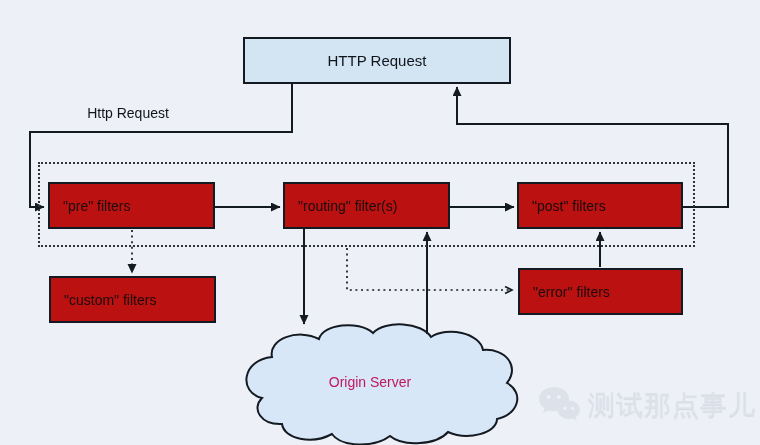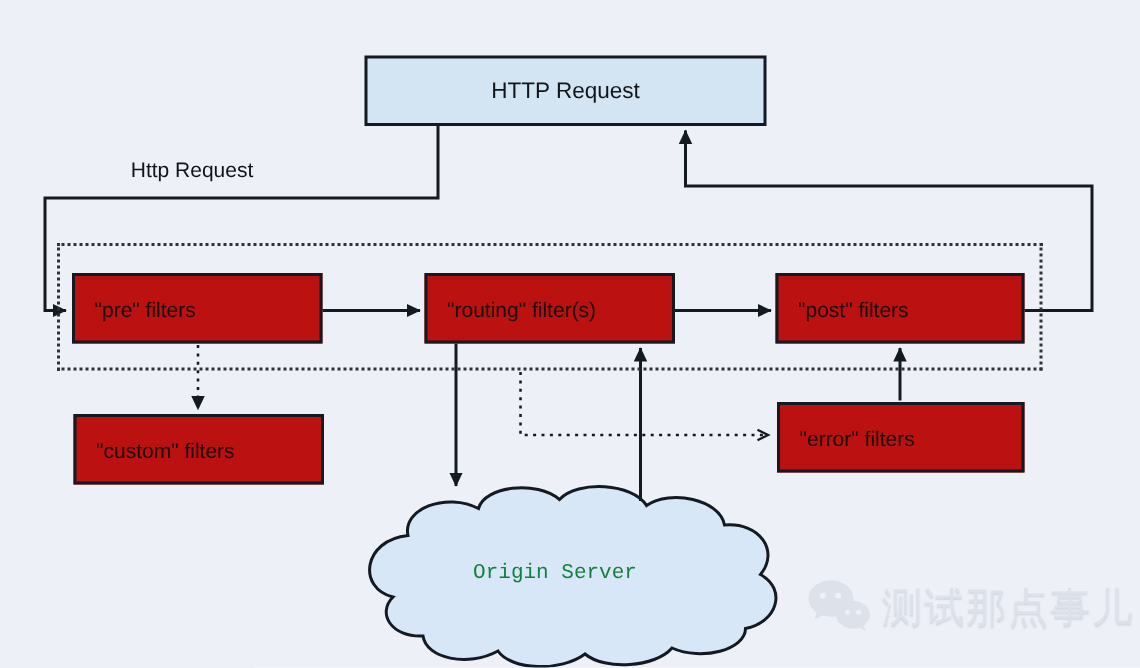--- a/index.html
+++ b/index.html
@@ -48,21 +48,21 @@
   .dotted-container{
     position:absolute;left:38px;top:162px;width:657px;height:85px;
     border:2px dotted #2e3338;box-sizing:border-box;
   }
   .flow-label{
     position:absolute;width:150px;text-align:center;
     font-size:14px;color:#10151b;
   }
   .label-request {left:53px; top:105px;}
   .label-response{left:516px;top:100px;}
-  .label-origin  {left:295px;top:374px;font-size:14px;color:#15803d;font-family:Liberation Mono, monospace;}
+  .label-origin  {left:295px;top:374px;font-size:14px;color:#be185d;}
 
   .watermark{
     position:absolute;left:536px;top:384px;
     display:flex;align-items:center;gap:6px;
   }
   .watermark .wm-text{
     font-size:27px;letter-spacing:1px;
     color:var(--watermark-gray,#dde1ea);
     text-shadow:0 1px 1px rgba(190,195,205,.55);
     white-space:nowrap;

